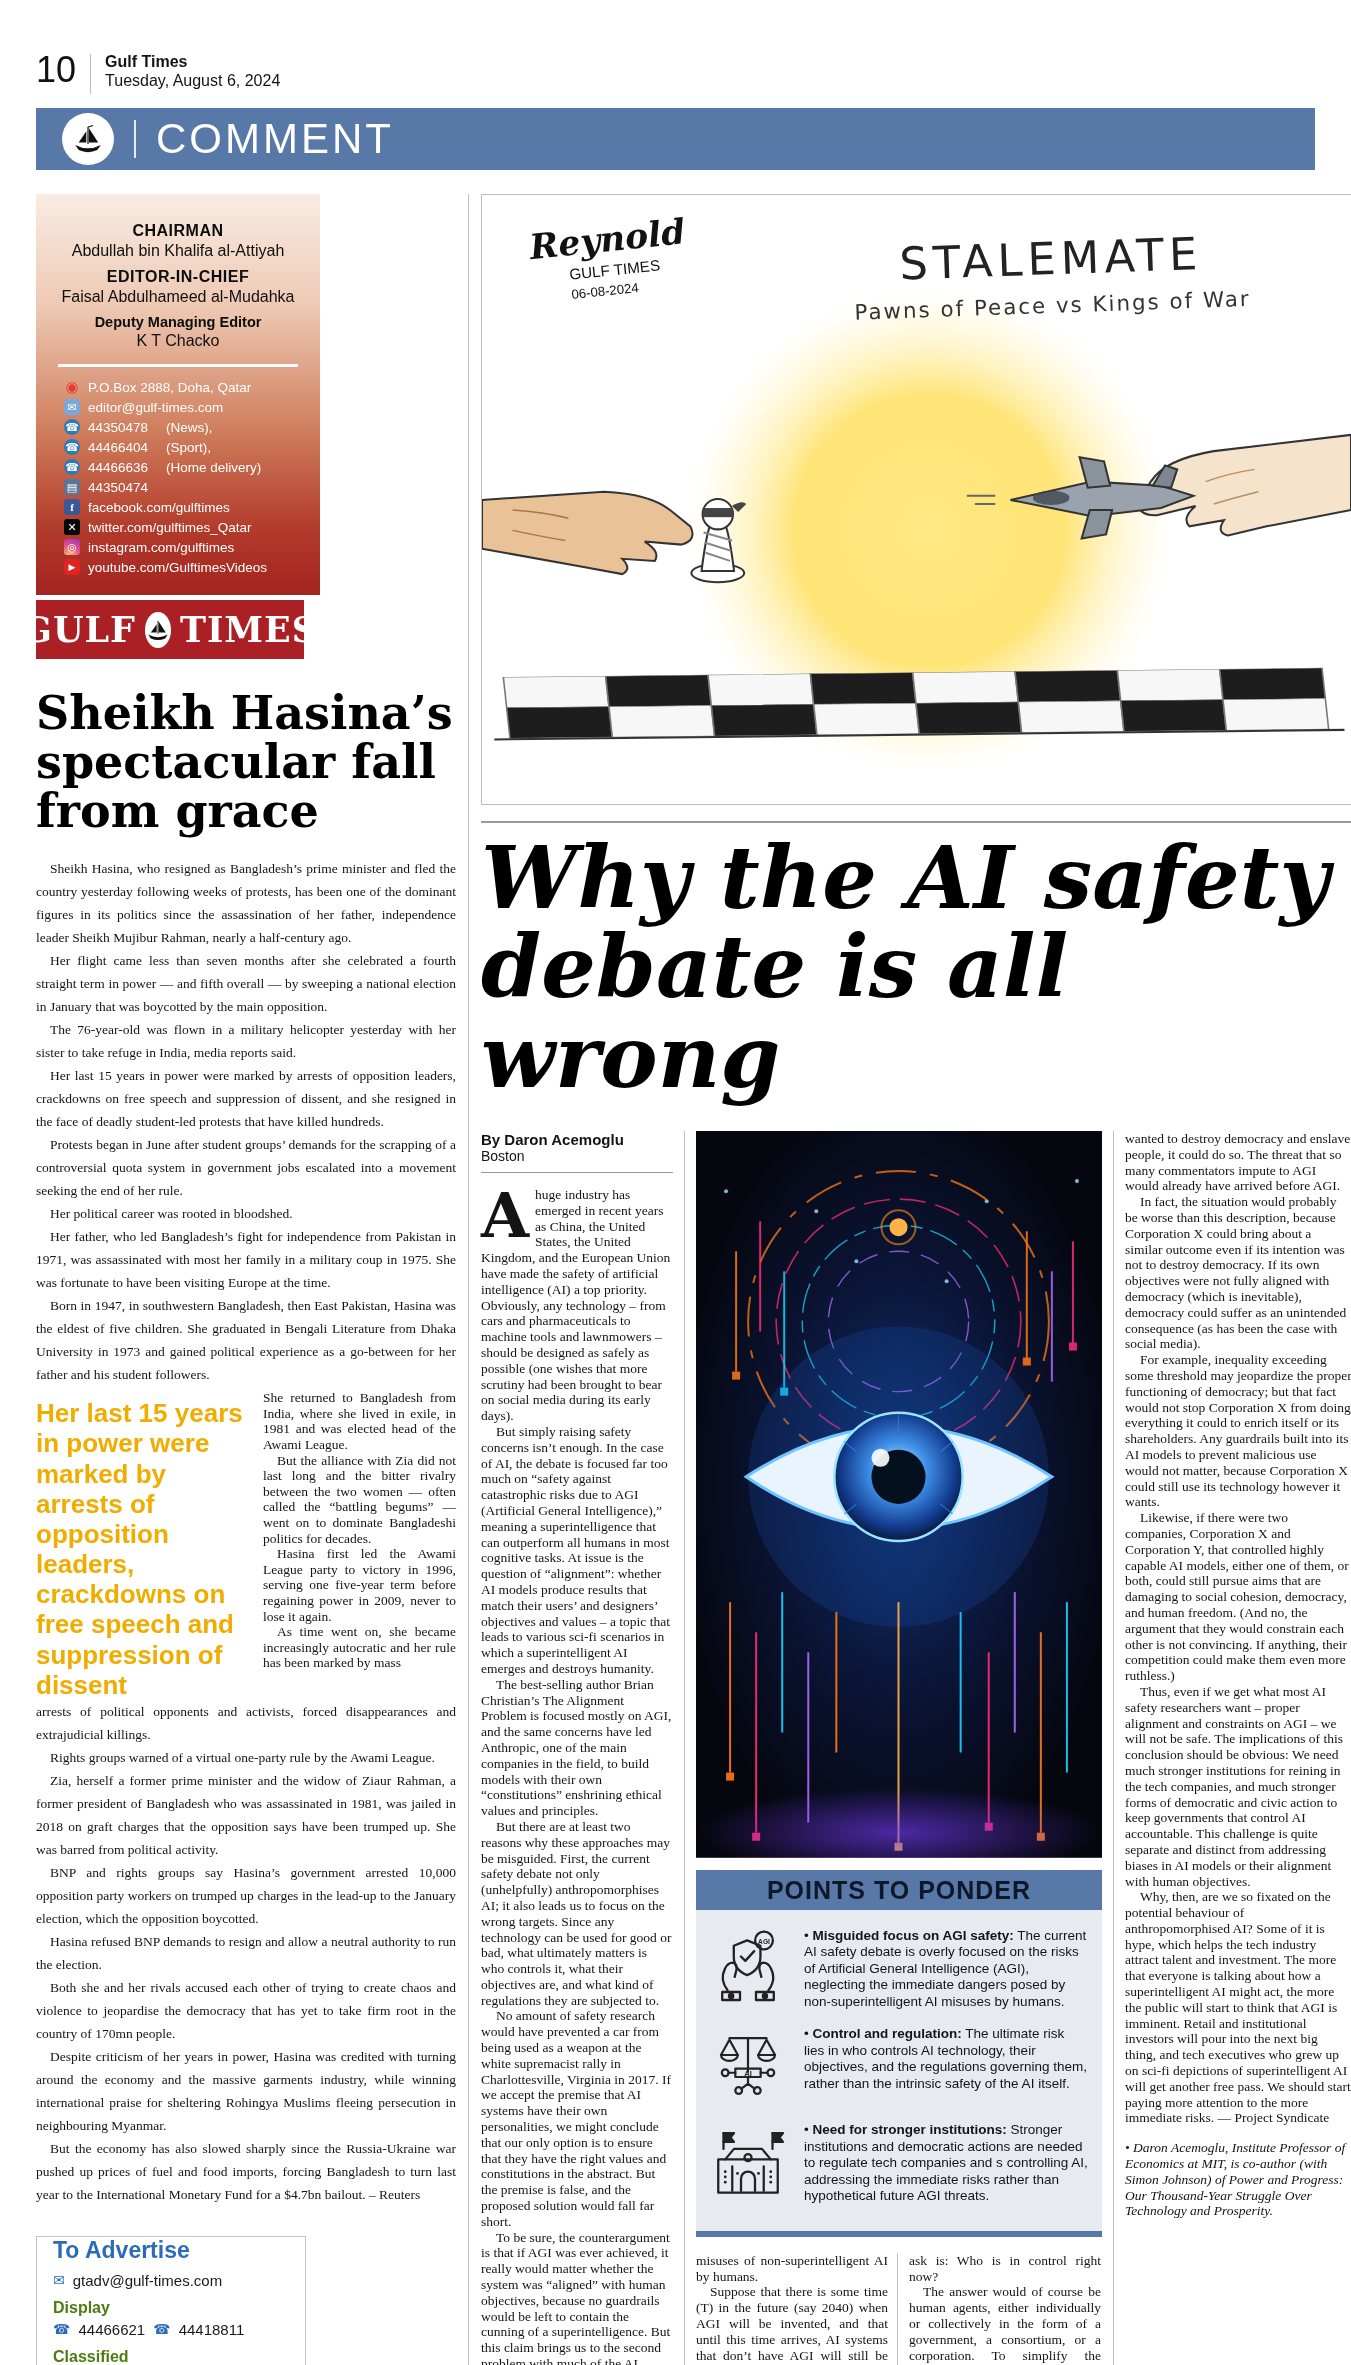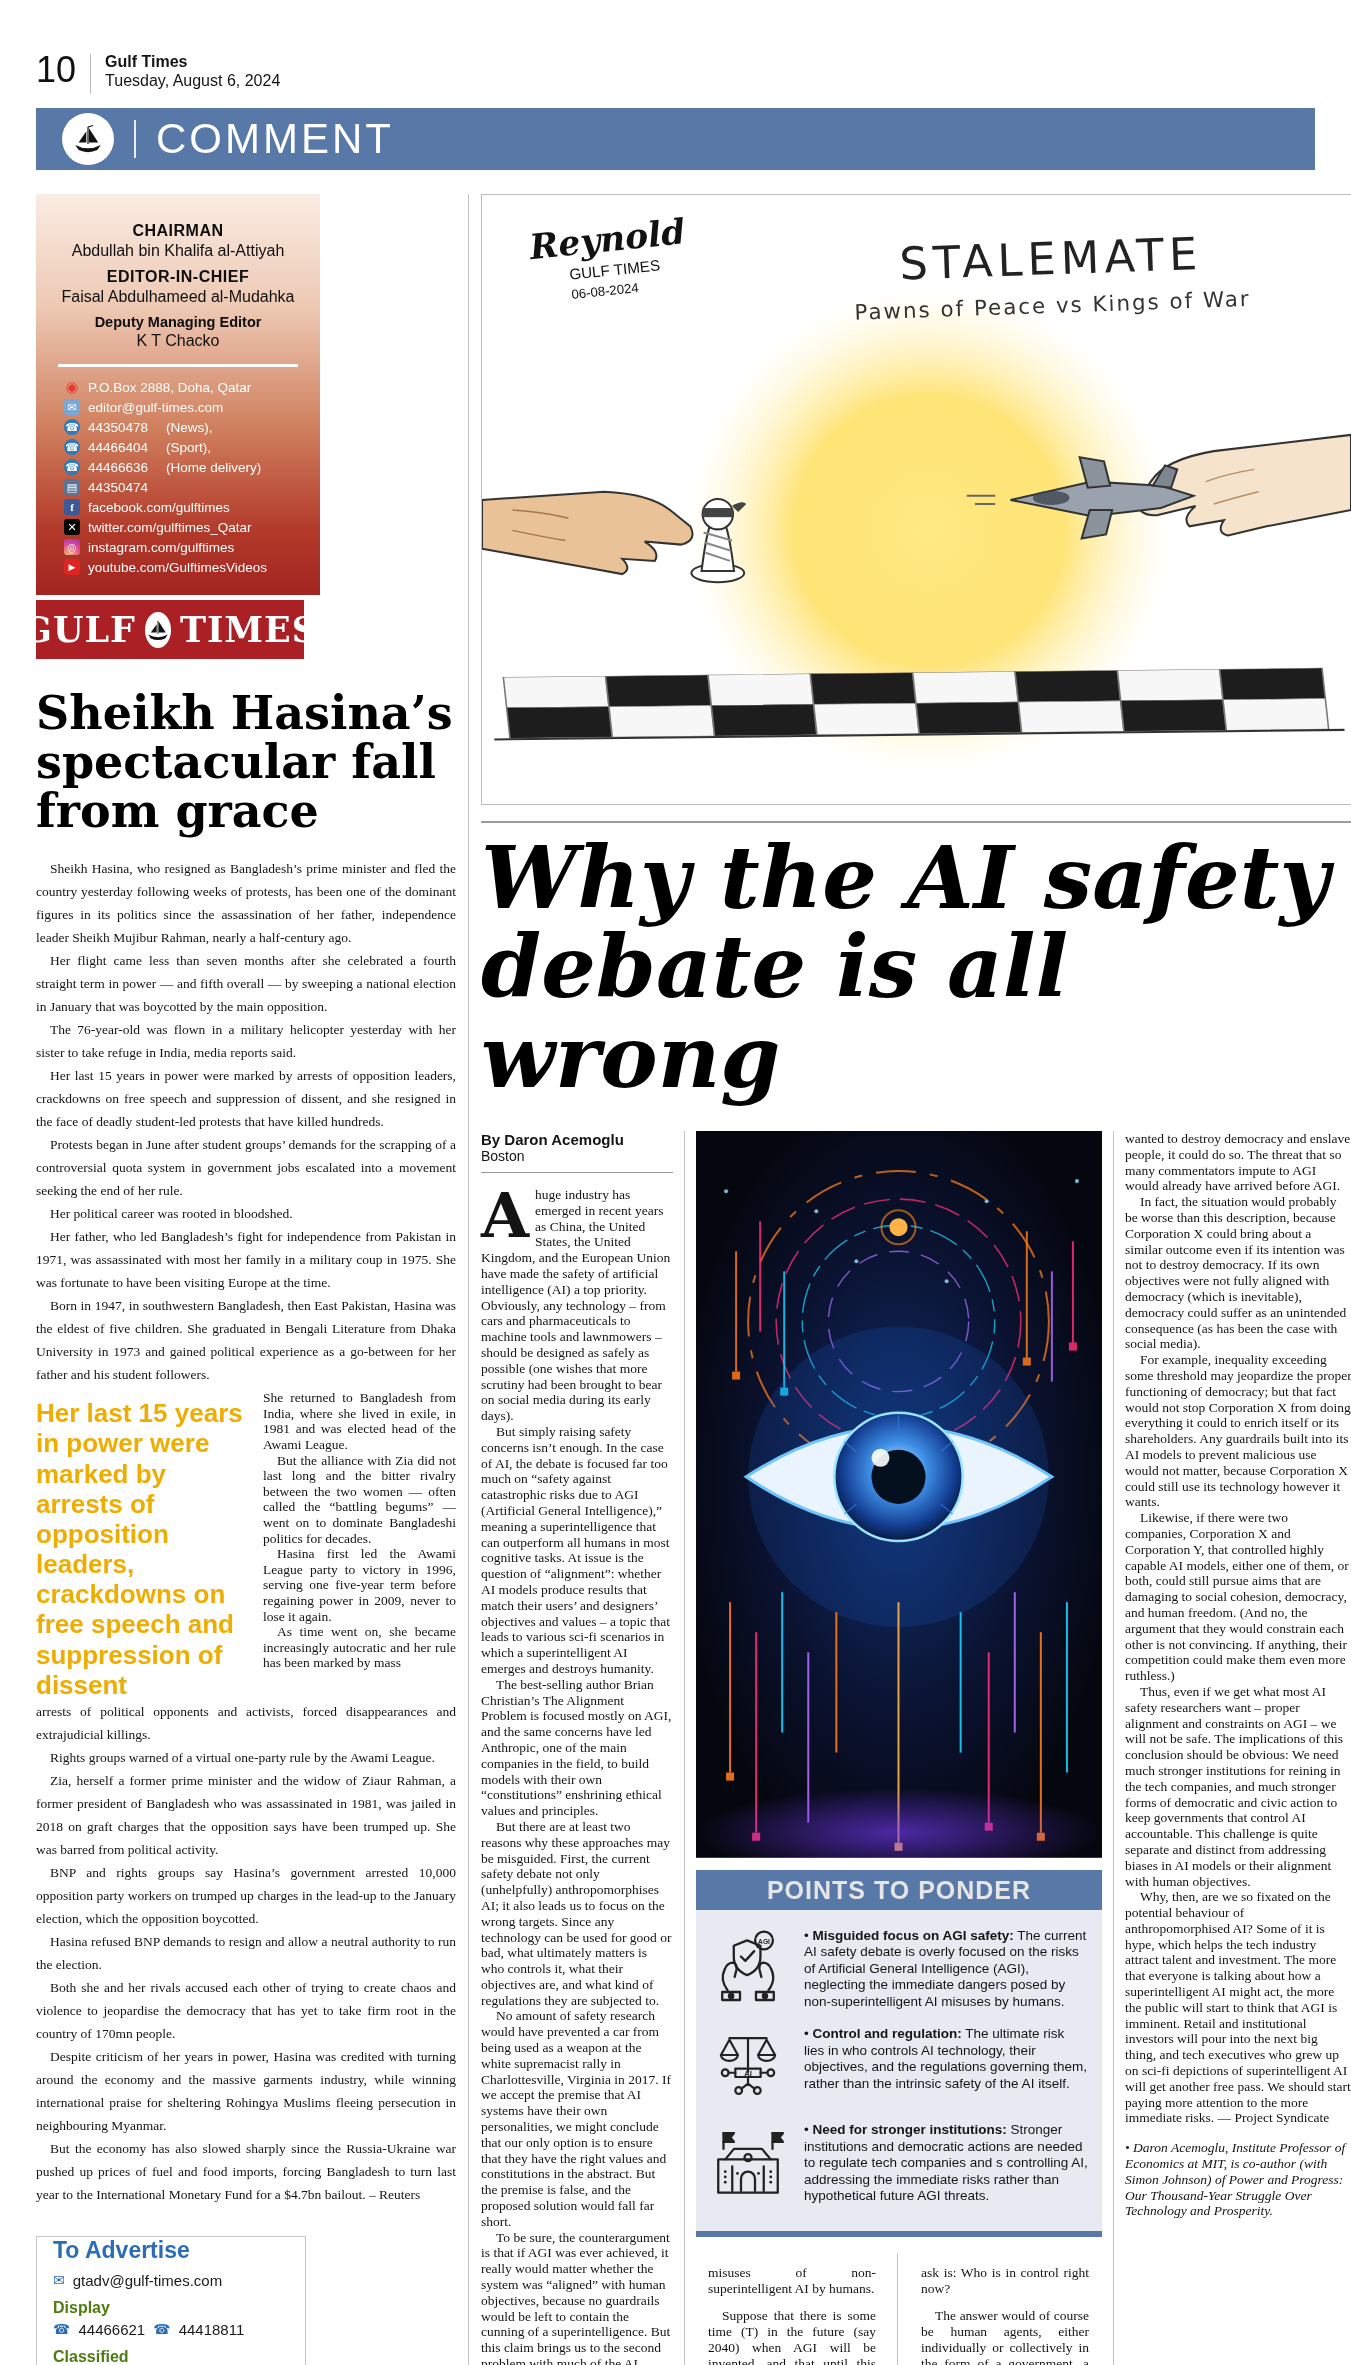--- a/index.html
+++ b/index.html
@@ -80,31 +80,31 @@
   .agut{width:1px;background:#c2c2c2;align-self:stretch;margin:0 11px;}
   .acol2{width:406px;flex:none;}
   .acol3{width:227px;flex:none;}
   .byline-name{font-family:"Liberation Sans",sans-serif;font-weight:700;font-size:15px;}
   .byline-city{font-family:"Liberation Sans",sans-serif;font-size:14px;margin-bottom:8px;}
   .byline-rule{border-top:1px solid #9a9a9a;margin-bottom:14px;}
   .body-md p{font-size:13.5px;line-height:15.8px;text-align:left;text-indent:15px;margin:0;}
   .dropcap{float:left;font-family:"DejaVu Serif",serif;font-weight:600;font-size:62px;
         line-height:.82;padding:4px 6px 0 0;}
   
-  .points-band{background:#5878a8;color:#e5e5e5;text-align:center;font-family:"Liberation Sans",sans-serif;
+  .points-band{background:#5878a8;color:#0f172a;text-align:center;font-family:"Liberation Sans",sans-serif;
         font-weight:700;font-size:25px;line-height:40px;letter-spacing:1px;margin-top:12px;}
   .points-box{background:#e8eaf1;padding:18px 14px 10px 8px;border-bottom:6px solid #5878a8;}
   .p-row{display:flex;gap:12px;margin-bottom:16px;}
   .p-ico{width:88px;flex:none;display:flex;justify-content:center;align-items:flex-start;}
   .p-txt{font-family:"Liberation Sans",sans-serif;font-size:13.5px;line-height:16.5px;}
   .p-txt b{font-weight:700;}
   .midcols{display:flex;margin-top:16px;}
   .midL{width:192px;flex:none;padding-right:9px;}
   .midR{width:192px;flex:none;border-left:1px solid #c2c2c2;padding-left:11px;}
-  .midcols p{font-size:13.5px;line-height:15.8px;text-align:justify;text-indent:14px;margin:12px;}
+  .midcols p{font-size:13.5px;line-height:15.8px;text-align:justify;text-indent:14px;margin:0;}
   .body-r p{font-size:13.5px;line-height:15.8px;text-align:left;text-indent:15px;margin:0;}
   .bio{font-style:italic;margin-top:14px !important;text-indent:0 !important;}
 </style>
 </head>
 <body>
 
 <div class="page">
 
   <div class="topbar">
     <div class="pagenum">10</div>

